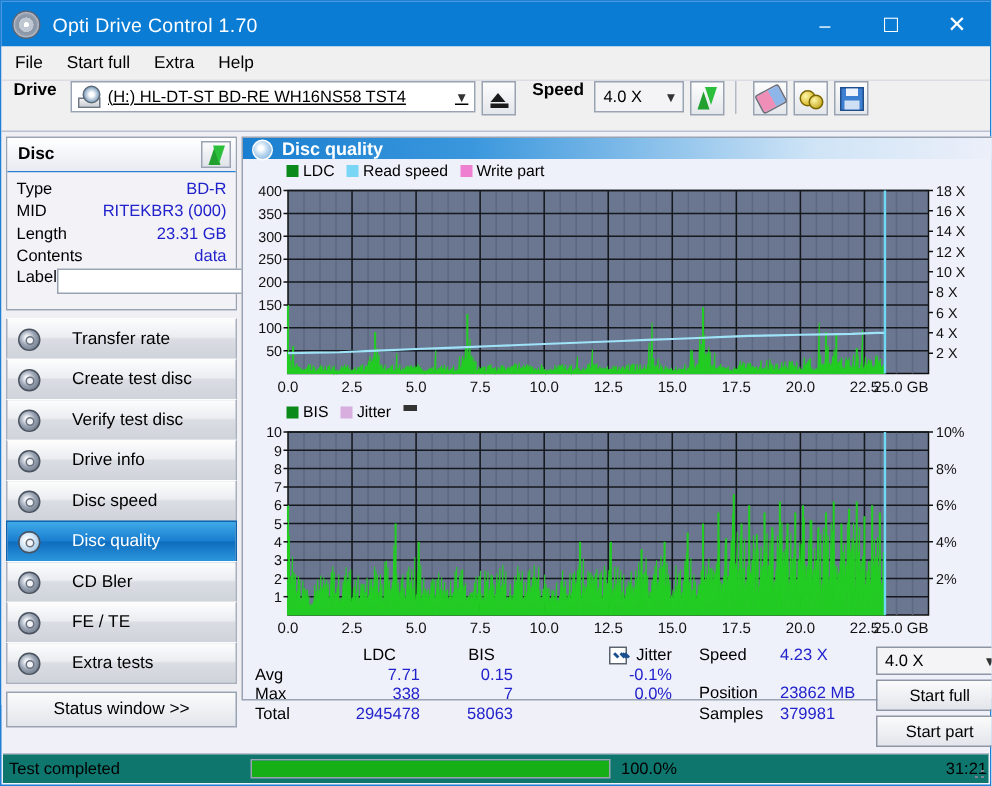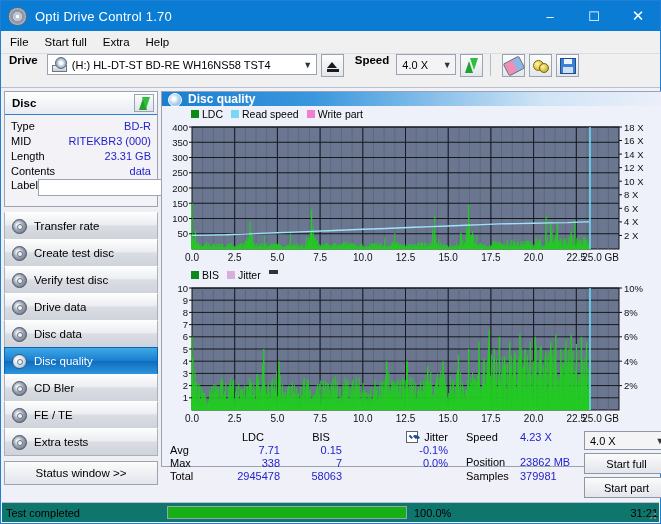--- a/index.html
+++ b/index.html
@@ -26,21 +26,21 @@
   
   .menubar{height:22px;background:#f0f0f0;display:flex;align-items:center;
            padding-left:9px;border-bottom:1px solid #dcdce4;}
   .menu-item{font-size:11.5px;padding:2px 9px 2px 0;margin-right:7px;color:#000;}
 
   
   .toolbar{height:34px;background:#f0f0f0;display:flex;align-items:flex-start;
            padding:0 8px;border-bottom:1px solid #b9c0cf;box-sizing:border-box;}
   .tb-label{font-weight:bold;font-size:11.5px;margin-right:9px;}
   .drive-combo{display:flex;align-items:center;height:21px;background:#fff;
-               border:1px solid #9aa3b2;width:270px;box-sizing:border-box;font-size:11px;}
+               border:1px solid #9aa3b2;width:270px;box-sizing:border-box;font-size:11px;text-decoration:underline;}
   .drv-ico{width:18px;height:16px;margin:0 3px 0 3px;flex:0 0 auto;position:relative;}
   .drv-ico:before{content:"";position:absolute;left:1px;top:8px;width:15px;height:7px;
      background:linear-gradient(#f2f2f2,#c9cdd4);border:1px solid #6e7683;box-sizing:border-box;}
   .drv-ico:after{content:"";position:absolute;left:4px;top:0px;width:10px;height:10px;border-radius:50%;
      background:radial-gradient(circle,#fff 20%,#9fb8cf 60%,#4d7ea8 100%);border:1px solid #5d6a78;}
   .drv-text{flex:1;white-space:nowrap;overflow:hidden;}
   .caret{width:16px;text-align:center;color:#333;font-size:9px;}
   .sqbtn{width:23px;height:23px;border:1px solid #9aa3b2;background:linear-gradient(#fdfdfd,#e3e6eb);
          margin-left:4px;display:flex;align-items:center;justify-content:center;box-sizing:border-box;}
   .eject{position:relative;}
@@ -87,21 +87,21 @@
   .label-input{flex:1;height:17px;background:#fff;border:1px solid #9aa3b2;box-sizing:border-box;margin-right:4px;}
   .cdbtn{width:21px;height:19px;border:1px solid #9aa3b2;background:linear-gradient(#fbfbfb,#dfe3e9);
          display:flex;align-items:center;justify-content:center;box-sizing:border-box;}
   .cd-glyph{width:13px;height:13px;border-radius:50%;
      background:radial-gradient(circle,#fff 18%,#f2f0a8 28%,#dcd77a 60%,#b8b348 100%);border:1px solid #8b8630;}
 
   
   .nav{margin-top:5px;}
   .nav-item{height:28px;display:flex;align-items:center;padding-left:6px;box-sizing:border-box;
     border:1px solid #a9b0bd;border-top:1px solid #fdfdfd;margin-bottom:-1px;
-    background:linear-gradient(#fdfdfd 0%,#ebedf1 45%,#dadde3 50%,#cfd3da 100%);font-size:11.5px;}
+    background:linear-gradient(#fdfdfd 0%,#ebedf1 45%,#dadde3 50%,#cfd3da 100%);font-size:11.5px;gap:14px;}
   .nav-item.sel{background:linear-gradient(#3fa9e8 0%,#1a7fd0 48%,#0f6dbe 52%,#2b96dd 100%);
     color:#fff;border-color:#0d63ad;}
   .nav-ico{width:16px;height:14px;margin-right:7px;flex:0 0 auto;position:relative;}
   .nav-ico:before{content:"";position:absolute;left:1px;top:0;width:13px;height:13px;border-radius:50%;
     background:radial-gradient(circle at 40% 40%,#f4f6fa 12%,#9aa4b4 45%,#5c6775 100%);border:1px solid #49525e;}
   .nav-ico:after{content:"";position:absolute;left:5.5px;top:4.5px;width:4px;height:4px;border-radius:50%;
     background:#f2f4f8;border:1px solid #6a727e;}
   .nav-item.sel .nav-ico:before{background:radial-gradient(circle at 40% 40%,#fff 12%,#cfe3f5 45%,#7fb3dd 100%);}
   .status-win{margin-top:6px;height:24px;border:1px solid #9aa3b2;
     background:linear-gradient(#fbfbfb,#e2e5eb);display:flex;align-items:center;justify-content:center;
@@ -269,25 +269,25 @@
         <div class="nav-item">
           <span class="nav-ico"></span>
           <span>Create test disc</span>
         </div>
         <div class="nav-item">
           <span class="nav-ico"></span>
           <span>Verify test disc</span>
         </div>
         <div class="nav-item">
           <span class="nav-ico"></span>
-          <span>Drive data</span>
-        </div>
-        <div class="nav-item">
-          <span class="nav-ico"></span>
-          <span>Disc data</span>
+          <span>Drive info</span>
+        </div>
+        <div class="nav-item">
+          <span class="nav-ico"></span>
+          <span>Disc speed</span>
         </div>
         <div class="nav-item sel">
           <span class="nav-ico"></span>
           <span>Disc quality</span>
         </div>
         <div class="nav-item">
           <span class="nav-ico"></span>
           <span>CD Bler</span>
         </div>
         <div class="nav-item">

